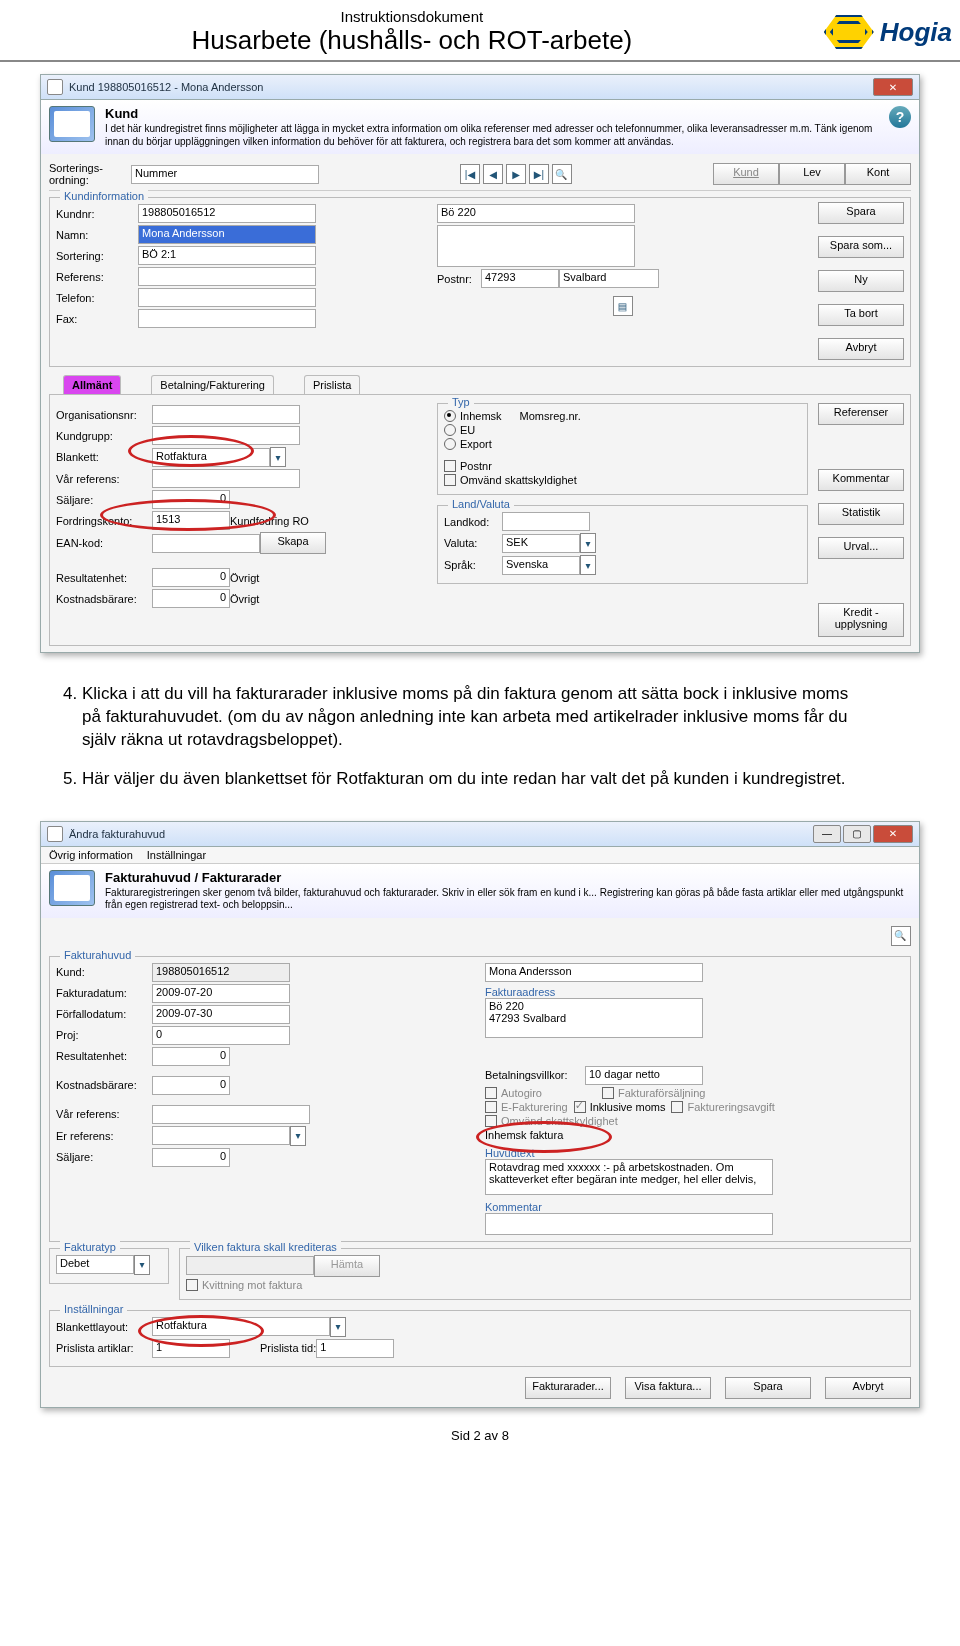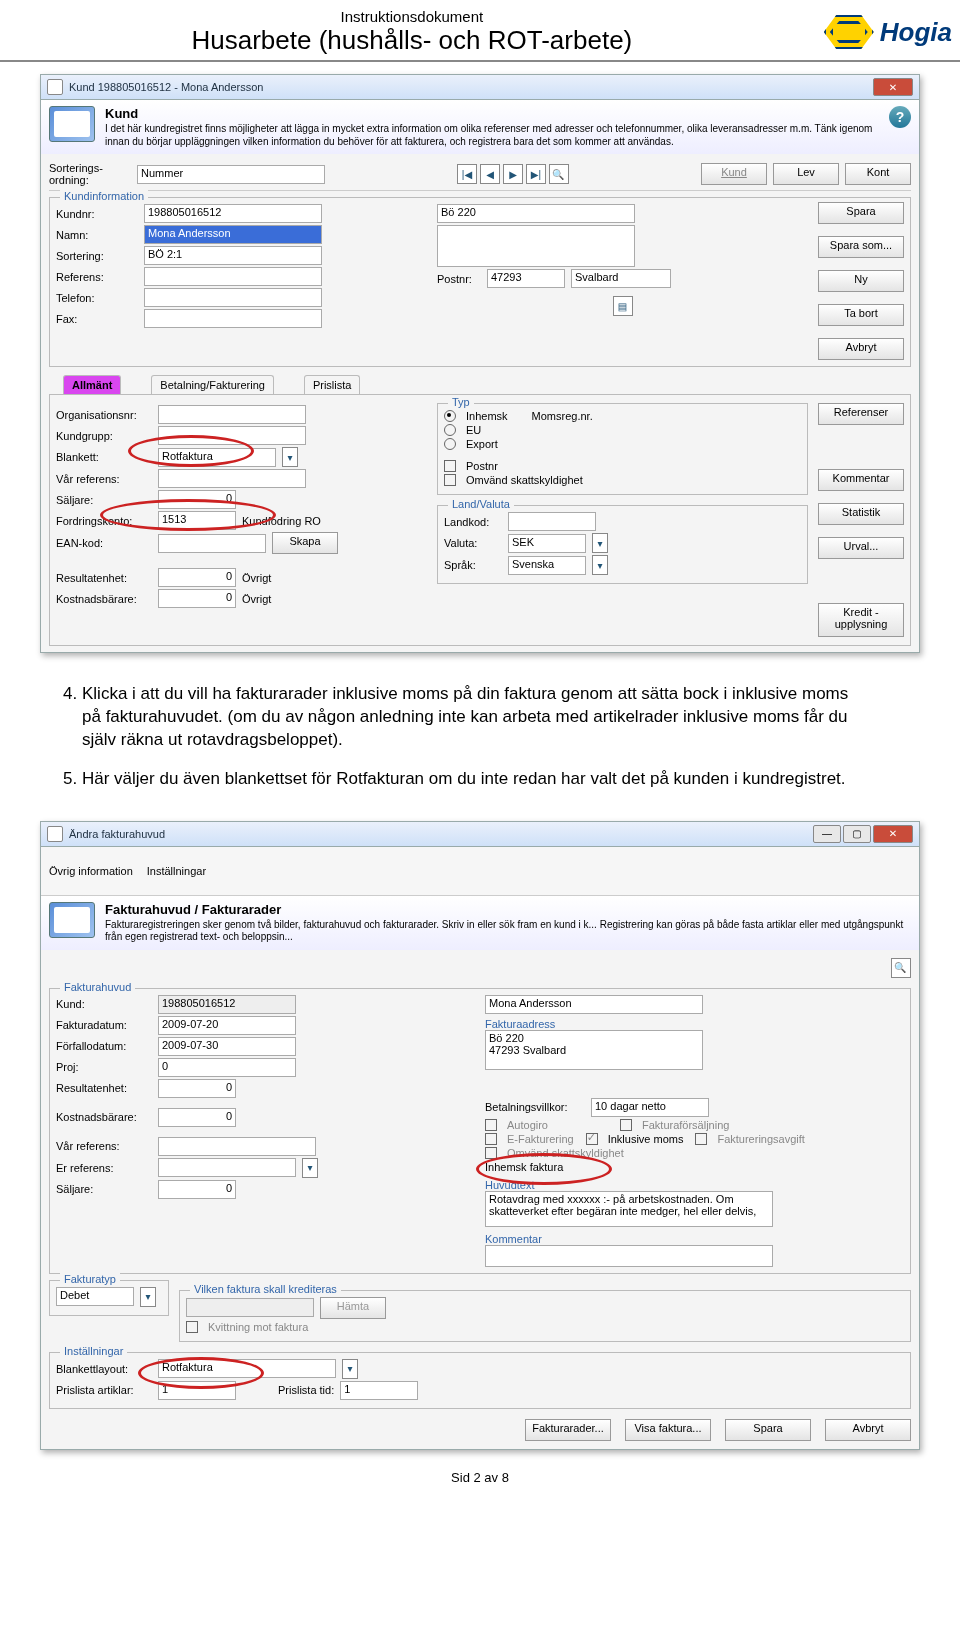--- a/index.html
+++ b/index.html
@@ -18,31 +18,31 @@
 .body-text li{margin-bottom:16px}
 
 .window{border:1px solid #9aa;margin:12px 40px;box-shadow:2px 3px 6px rgba(0,0,0,.3);background:#f4f4f4;font-size:11px}
 .titlebar{background:linear-gradient(#eaf0fb,#cfe1f8);padding:3px 6px;display:flex;align-items:center;gap:6px;border-bottom:1px solid #9aa}
 .titlebar .icon-sq{width:14px;height:14px;background:#fff;border:1px solid #888;border-radius:2px}
 .titlebar .title{flex:1;color:#234}
 .win-controls{display:flex;gap:2px}
 .win-btn{width:26px;height:16px;background:#e8e8e8;border:1px solid #888;border-radius:2px;display:flex;align-items:center;justify-content:center;font-size:10px}
 .win-btn.close{background:#c94c3a;color:#fff;width:38px}
 
-.menubar{background:#f6f6f6;padding:18px 8px;display:flex;gap:14px;border-bottom:1px solid #ccc}
+.menubar{background:#f6f6f6;padding:2px 8px;display:flex;gap:14px;border-bottom:1px solid #ccc}
 
 .infobar{display:flex;gap:10px;padding:6px 8px;background:linear-gradient(#fff,#eef)}
 .book-icon{width:44px;height:34px;background:linear-gradient(135deg,#5a8ed8,#9ec2ef);border:1px solid #577;border-radius:3px;position:relative}
 .book-icon::after{content:'';position:absolute;inset:4px;background:#fff;border-radius:2px}
 .info-text h3{margin:0 0 2px;font-size:13px;font-weight:bold}
 .info-text p{margin:0;font-size:10px;line-height:1.25}
 .help-q{margin-left:auto;width:22px;height:22px;border-radius:50%;background:linear-gradient(#6ab,#279);color:#fff;display:flex;align-items:center;justify-content:center;font-weight:bold;font-size:14px}
 
 .content{padding:6px 8px}
-.row{display:flex;align-items:center;gap:6px;margin:2px 0}
+.row{display:flex;align-items:center;margin:2px 0}
 .lbl{width:82px}
 .lbl2{width:96px}
 .fld{background:#fff;border:1px solid #aaa;padding:1px 3px;height:15px;min-width:70px}
 .fld.sel{background:#3a6dd8;color:#fff}
 .btn{background:linear-gradient(#fff,#e4e4e4);border:1px solid #999;padding:2px 0;text-align:center;min-width:64px;height:16px;font-size:11px}
 .btn.wide{min-width:84px}
 .navicon{width:18px;height:18px;background:#fff;border:1px solid #888;display:inline-flex;align-items:center;justify-content:center;color:#257;font-size:10px}
 .group{border:1px solid #bbb;position:relative;padding:4px 6px 6px;margin-top:10px}
 .group>.legend{position:absolute;top:-8px;left:10px;background:#f4f4f4;padding:0 4px;color:#36a;font-size:11px}
 .cols{display:flex;gap:10px}
@@ -402,21 +402,21 @@
         <div class="col" style="flex:0 0 120px">
           <div class="group" style="margin-top:6px">
             <div class="legend">Fakturatyp</div>
             <div class="row">
                 <div class="fld" style="width:56px">Debet</div>
                 <div class="navicon" style="width:14px">▾</div>
               </div>
           </div>
         </div>
         <div class="col">
-          <div class="group" style="margin-top:16px">
+          <div class="group" style="margin-top:6px">
             <div class="legend">Vilken faktura skall krediteras</div>
             <div class="row">
                 <div class="fld" style="width:120px;background:#eee"></div>
                 <div class="btn" style="color:#999">Hämta</div>
               </div>
             <div class="row" style="color:#888">
                 <span class="chk"></span>
                 <span>Kvittning mot faktura</span>
               </div>
           </div>

